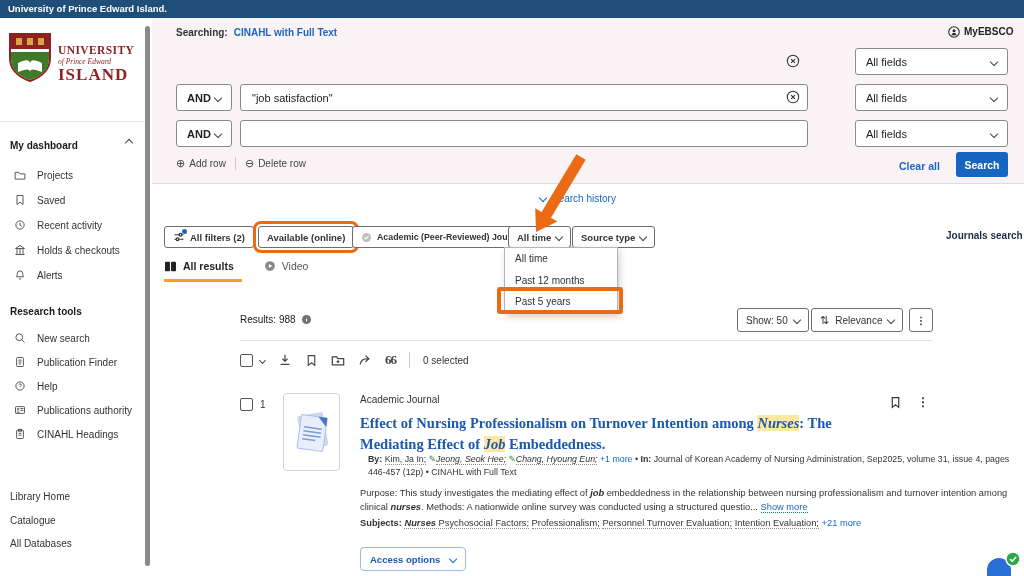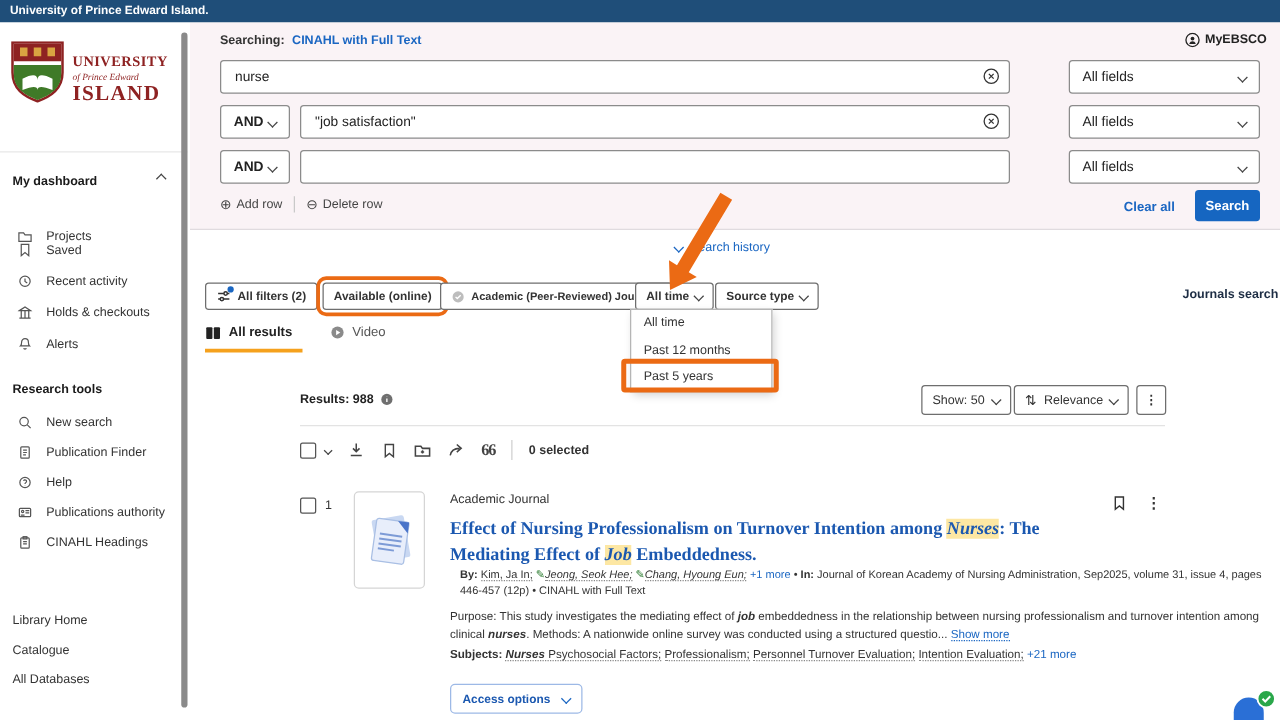--- a/index.html
+++ b/index.html
@@ -55,21 +55,21 @@
         <div style="font-size:17px;font-weight:bold;letter-spacing:1px">ISLAND</div>
       </div>
     </div>
     <div class="abs" style="left:0;top:103px;width:150px;height:1px;background:#e8e8e8"></div>
 
     <div class="abs" style="left:10px;top:122px;width:122px;display:flex;justify-content:space-between;align-items:flex-start">
       <span class="sb-head">My dashboard</span>
       <span class="chev up"></span>
     </div>
 
-    <div class="sb-item" style="top:163px">
+    <div class="sb-item" style="top:149px">
       <svg width="12" height="12" viewBox="0 0 16 16" fill="none" stroke="#555" stroke-width="1.3">
           <path d="M1.5 4.5 h5 l1.5 2 h6.5 v7 h-13 z"></path>
         </svg>
       <span>Projects</span>
     </div>
     <div class="sb-item" style="top:174px">
       <svg width="12" height="12" viewBox="0 0 16 16" fill="none" stroke="#555" stroke-width="1.3">
           <path d="M4 2 h8 v12 l-4 -3.2 -4 3.2 z"></path>
         </svg>
       <span>Saved</span>
@@ -149,21 +149,20 @@
   </div>
   <div class="abs" style="left:948px;top:26px;display:flex;gap:4px;align-items:flex-start;font-size:10px;font-weight:bold;color:#222">
     <svg width="12" height="12" viewBox="0 0 16 16">
         <circle cx="8" cy="8" r="7" fill="none" stroke="#222" stroke-width="1.4"></circle>
         <circle cx="8" cy="6.4" r="2" fill="#222"></circle>
         <path d="M4.5 12.2 c.6-2 2-2.8 3.5-2.8 s2.9.8 3.5 2.8" fill="#222"></path>
       </svg>
     <span>MyEBSCO</span>
   </div>
 
-  <input class="inp" style="left: 176px; top: 48px; width: 632px;" value="nurse">
   <svg class="abs" style="left:786px;top:54px" width="14" height="14" viewBox="0 0 16 16">
       <circle cx="8" cy="8" r="6.5" fill="none" stroke="#333" stroke-width="1.2"></circle>
       <path d="M5.8 5.8 l4.4 4.4 M10.2 5.8 l-4.4 4.4" stroke="#333" stroke-width="1.2"></path>
     </svg>
   <div class="sel" style="left:855px;top:48px;width:153px">
     <span>All fields</span>
       <span class="chev"></span>
   </div>
 
   <div class="sel" style="left:176px;top:84px;width:56px;font-weight:bold">
@@ -268,21 +267,21 @@
       <svg width="12" height="12" viewBox="0 0 16 16">
           <circle cx="8" cy="8" r="6.5" fill="#8a8a8a"></circle>
           <path d="M6.5 5.2 L11 8 L6.5 10.8 z" fill="#fff"></path>
         </svg>
       <span>Video</span>
     </span>
   </div>
   <div class="abs" style="left:164px;top:279px;width:78px;height:3px;background:#f5a11d"></div>
 
   <div class="abs" style="left:240px;top:314px;display:flex;gap:5px;align-items:center">
-    <span style="font-size:10px;font-weight:bold;color:#222">Results: 988</span>
+    <span style="font-size:10px;font-weight:normal;color:#222">Results: 988</span>
     <svg width="11" height="11" viewBox="0 0 16 16">
         <circle cx="8" cy="8" r="6.5" fill="#6f6f6f"></circle>
         <path d="M8 7 v4 M8 4.6 v.4" stroke="#fff" stroke-width="1.6" fill="none"></path>
       </svg>
   </div>
 
   <div class="tbtn" style="left:737px">
     <span>Show: 50</span>
       <span class="chev"></span>
   </div>
@@ -305,21 +304,21 @@
         <path d="M4 2 h8 v12 l-4 -3.2 -4 3.2 z"></path>
       </svg>
     <svg width="14" height="14" viewBox="0 0 16 16" fill="none" stroke="#444" stroke-width="1.4">
         <path d="M1.5 4.5 h5 l1.5 2 h6.5 v7 h-13 z M8 8.3 v3 M6.5 9.8 h3"></path>
       </svg>
     <svg width="14" height="14" viewBox="0 0 16 16" fill="none" stroke="#444" stroke-width="1.4">
         <path d="M2.5 13 c.8-4.5 4.5-6.5 8.5-6.5 M8.5 3 l4 3.5 -4 3.5"></path>
       </svg>
     <span style="font-family:'Liberation Serif',serif;font-weight:bold;font-size:13px;color:#444;letter-spacing:-1px">66</span>
     <span style="width:1px;height:16px;background:#cfcfcf"></span>
-    <span style="font-size:10px;font-weight:bold;color:#333">0 selected</span>
+    <span style="font-size:10px;font-weight:normal;color:#333">0 selected</span>
   </div>
 
   <span class="cbx abs" style="left:240px;top:398px"></span>
   <span class="abs" style="left:260px;top:399px;font-size:10px;color:#333">1</span>
 
   <div class="abs" style="left:283px;top:393px;width:57px;height:78px;border:1px solid #d5d5d5;border-radius:4px;background:#fff;display:flex;align-items:center;justify-content:center">
     <svg width="40" height="56" viewBox="0 0 40 56">
       <g transform="rotate(-10 20 28)">
           <rect x="8" y="10" width="26" height="34" rx="2" fill="#c9d8f2"></rect>
         </g>

